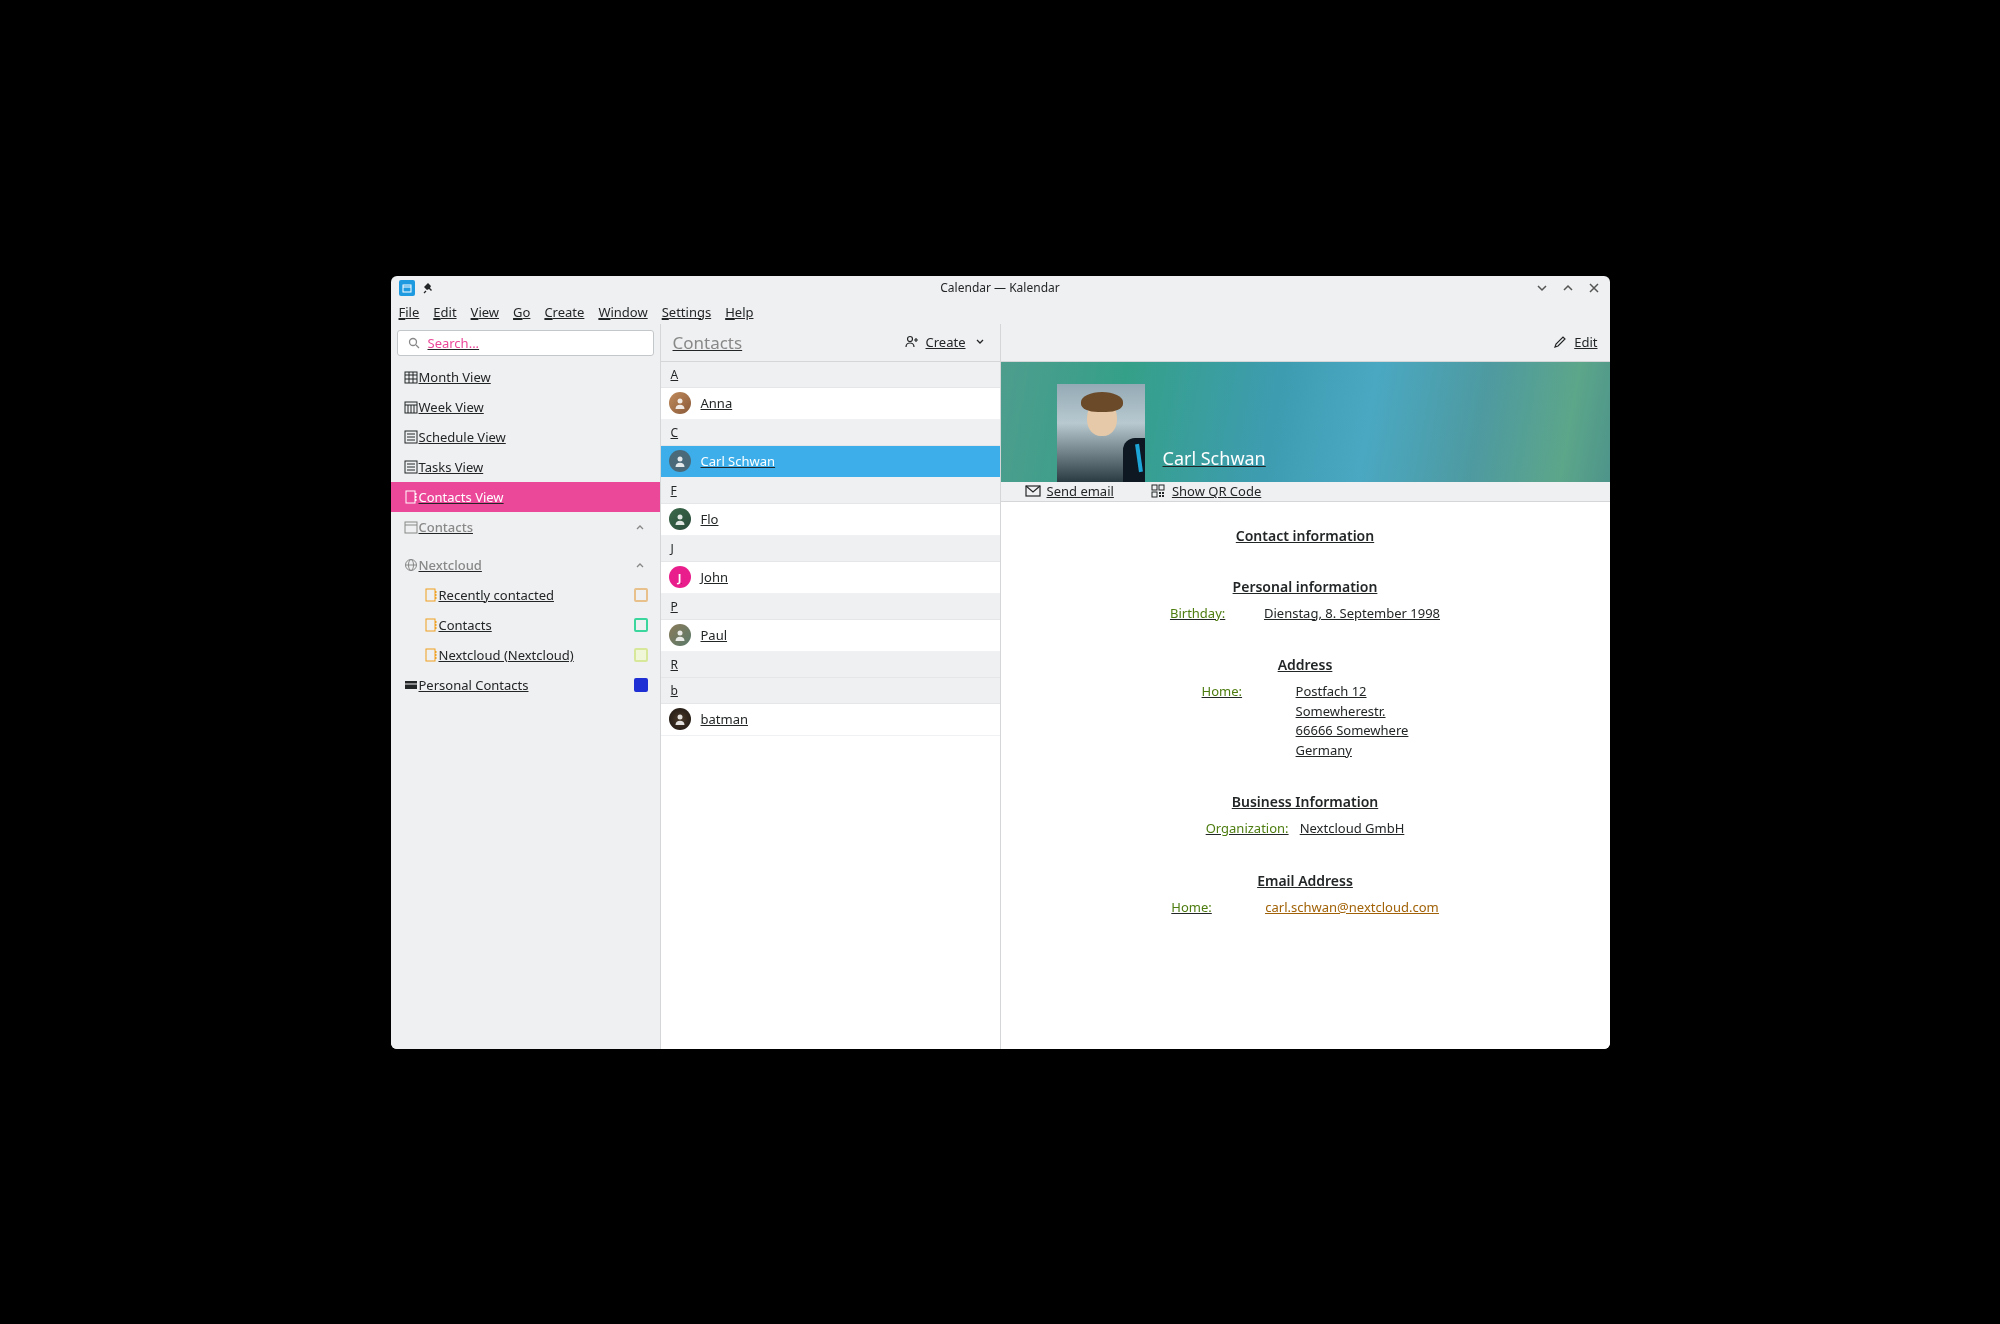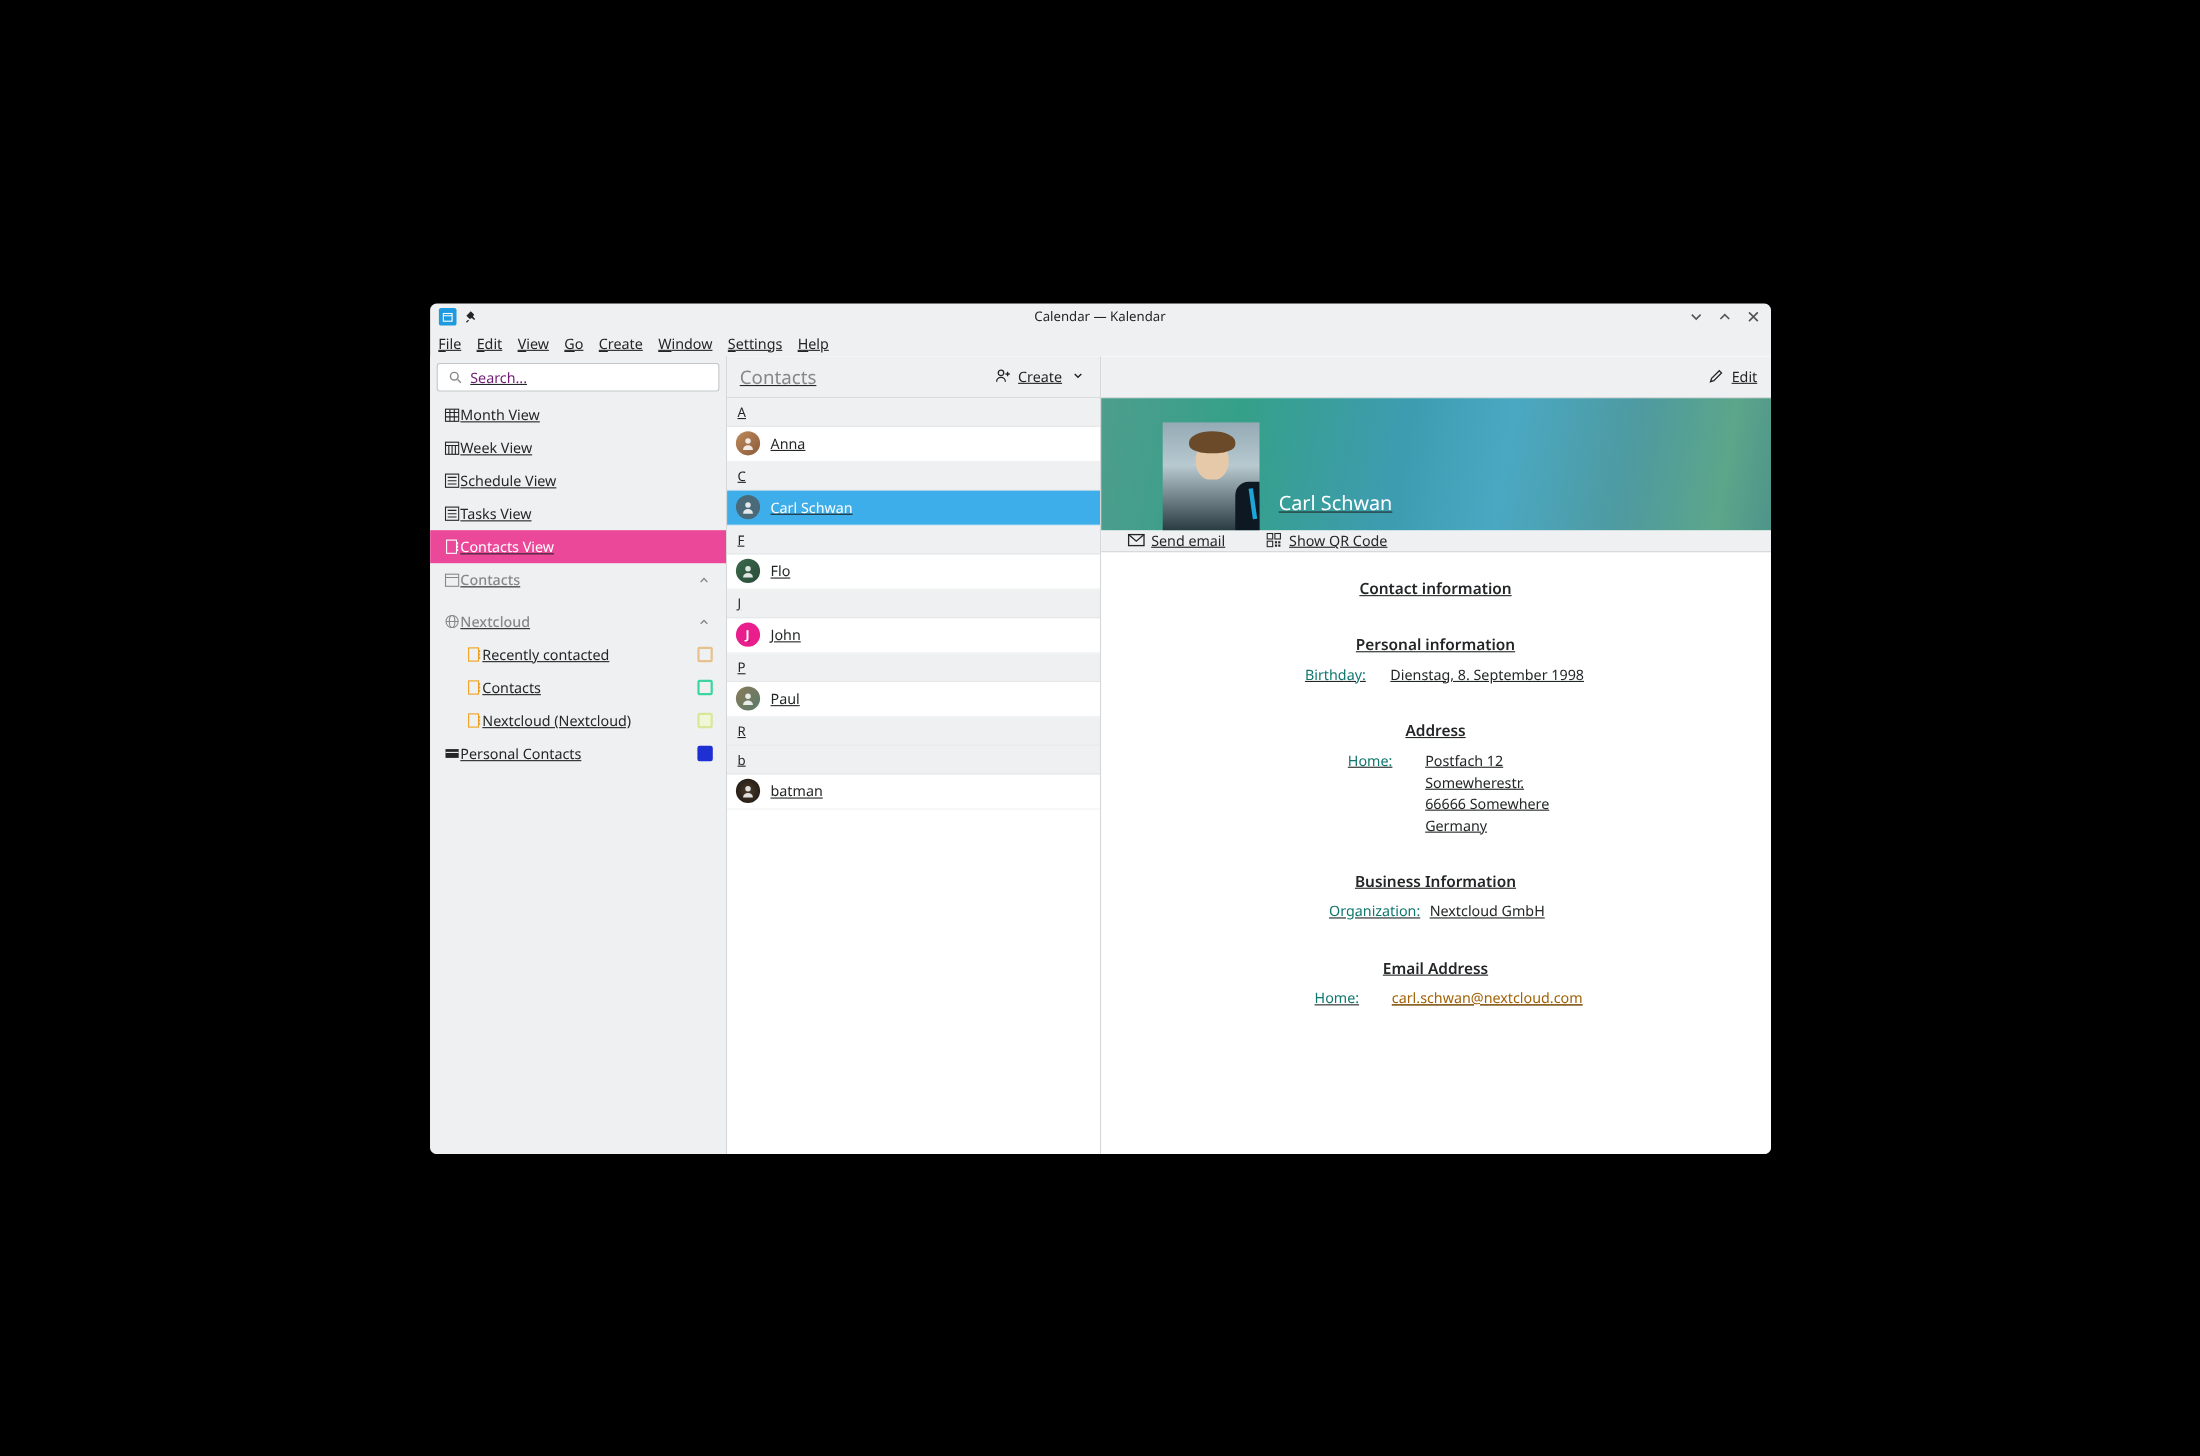--- a/index.html
+++ b/index.html
@@ -9,21 +9,21 @@
 .titlebar-left { display: flex; gap: 6px; align-items: center; }
 .titlebar-center { position: absolute; left: 50%; transform: translateX(-50%); }
 .titlebar-right { margin-left: auto; display: flex; gap: 10px; align-items: center; color: #555; }
 .app-icon { width: 16px; height: 16px; background: #1e9ae1; border-radius: 2px; display: flex; align-items: center; justify-content: center; color: #fff; font-size: 9px; font-weight: bold; }
 .menubar { height: 24px; display: flex; align-items: center; padding: 0 8px; gap: 14px; font-size: 13px; }
 .menubar span { cursor: default; }
 .menubar span u { text-decoration: underline; text-underline-offset: 2px; }
 .content { flex: 1; display: flex; min-height: 0; }
 .sidebar { width: 270px; background: #eff0f1; border-right: 1px solid #d4d6d8; display: flex; flex-direction: column; }
 .search-wrap { padding: 6px; }
-.search { width: 100%; height: 26px; border: 1px solid #c4c7c9; border-radius: 3px; background: #fff; display: flex; align-items: center; padding: 0 8px; gap: 6px; color: #701a75; font-size: 13px; }
+.search { width: 100%; height: 26px; border: 1px solid #c4c7c9; border-radius: 3px; background: #fff; display: flex; align-items: center; padding: 0 8px; gap: 6px; color: #ec4899; font-size: 13px; }
 .nav-item { height: 30px; display: flex; align-items: center; padding: 0 12px; gap: 0; cursor: default; }
 .nav-item.active { background: #ec4899; color: #fff; }
 .nav-item.section { color: #888; font-weight: 500; position: relative; }
 .nav-item.section .chev-up { margin-left: auto; }
 .nav-item.sub { padding-left: 32px; }
 .checkbox { width: 14px; height: 14px; border: 2px solid; border-radius: 2px; margin-left: auto; }
 .icon { width: 16px; height: 16px; display: inline-flex; align-items: center; justify-content: center; flex-shrink: 0; }
 .middle { width: 340px; background: #fff; border-right: 1px solid #d4d6d8; display: flex; flex-direction: column; }
 .middle-header { height: 38px; display: flex; align-items: center; padding: 0 12px; border-bottom: 1px solid #d4d6d8; background: #eff0f1; }
 .middle-title { color: #888; font-size: 17px; }
@@ -41,21 +41,21 @@
 .hero-photo::after { content:""; position:absolute; left:24px; top:8px; width:42px; height:20px; background:#6b4a2a; border-radius: 50% 50% 40% 40%; }
 .hero-body { position:absolute; left:66px; bottom:0; width:48px; height:44px; background: #0d1822; border-radius: 12px 18px 0 0; }
 .hero-body::after { content:""; position:absolute; left:14px; top:6px; width:4px; height:28px; background: #1da5d8; transform: rotate(-8deg); }
 .hero-name { color: #fff; font-size: 18px; font-weight: 400; padding-bottom: 12px; }
 .actions { height: 20px; background: #eff0f1; border-bottom: 1px solid #d4d6d8; display: flex; align-items: center; padding: 0 24px; gap: 36px; }
 .action { display: flex; align-items: center; gap: 6px; cursor: default; }
 .info-panel { padding: 24px; text-align: center; }
 .info-panel h1 { font-size: 14px; font-weight: 600; margin-bottom: 16px; text-align: center; }
 .info-panel h2 { font-size: 14px; font-weight: 600; margin-top: 32px; margin-bottom: 8px; }
 .kv-row { display: flex; justify-content: center; gap: 6px; font-size: 13px; line-height: 1.5; }
-.kv-label { text-align: center; min-width: 88px; color: #0f766e; }
+.kv-label { text-align: left; min-width: 88px; color: #4d7c0f; }
 .kv-value { text-align: left; }
 .kv-value a { color: #a16207; text-decoration: underline; }
 svg { display: block; }
 </style>
 </head>
 <body>
 
 <div class="window">
 
   <div class="titlebar">

